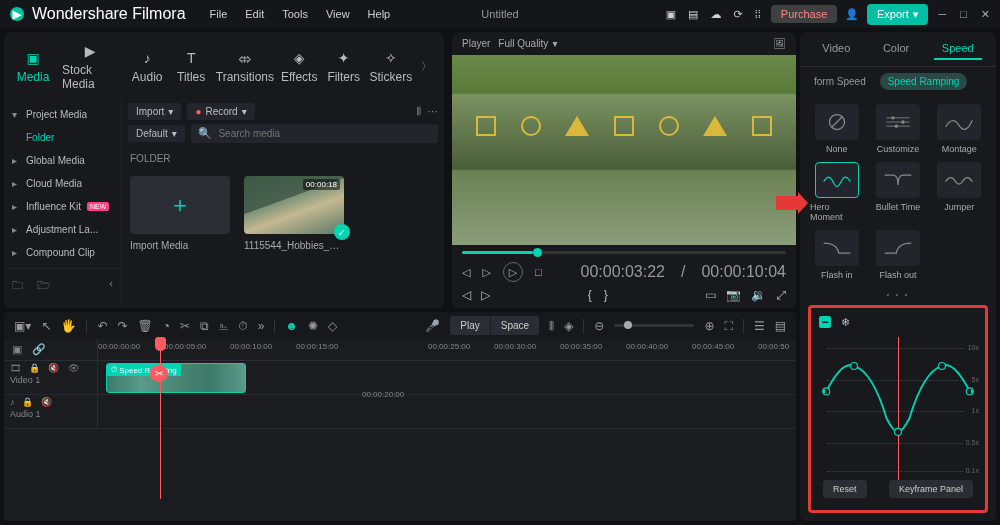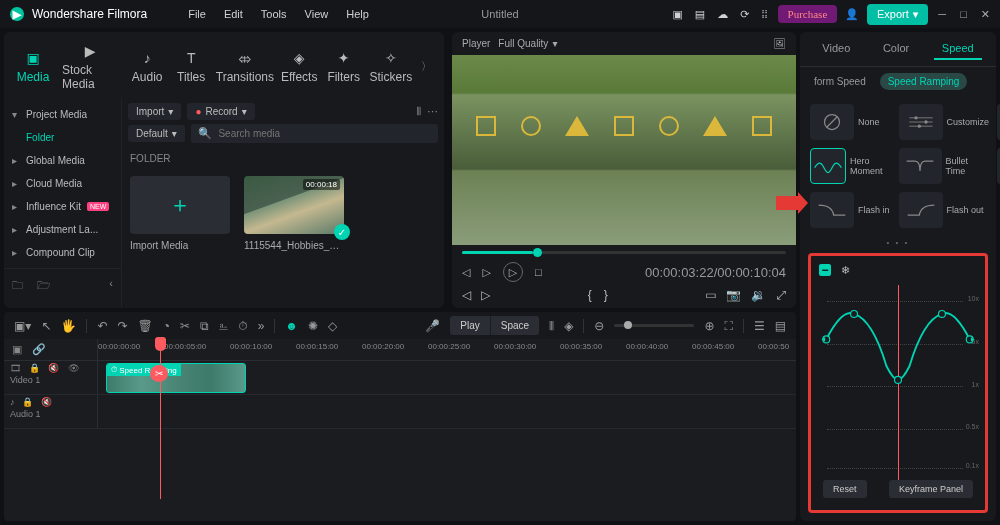--- a/index.html
+++ b/index.html
@@ -1,26 +1,26 @@
 <!DOCTYPE html>
 <html><head>
 <meta charset="utf-8">
 <style>
 * { margin: 0; padding: 0; box-sizing: border-box; font-family: -apple-system, Arial, sans-serif; }
 body { background: #0f1114; color: #d0d0d0; width: 1000px; height: 525px; overflow: hidden; font-size: 11px; }
 .titlebar { display: flex; align-items: center; height: 28px; padding: 0 10px; background: #14161a; }
 .titlebar .logo { width: 14px; height: 14px; border-radius: 50%; background: #00c4a0; margin-right: 8px; display: flex; align-items: center; justify-content: center; color: #fff; font-weight: bold; }
-.titlebar .brand { font-size: 12px; color: #fff; margin-right: 41px; }
+.titlebar .brand { font-size: 16px; color: #fff; margin-right: 24px; }
 .titlebar .menu { display: flex; gap: 18px; }
 .titlebar .menu span { cursor: pointer; }
 .titlebar .spacer { flex: 1; }
 .titlebar .title-center { position: absolute; left: 50%; transform: translateX(-50%); color: #999; }
 .titlebar .icons { display: flex; gap: 12px; align-items: center; margin-right: 10px; }
 .titlebar .btn { padding: 3px 10px; border-radius: 4px; font-size: 11px; }
-.titlebar .purchase { background: #701a75; color: #ff8585; font-family: Liberation Serif, serif; }
+.titlebar .purchase { background: #404040; color: #ff8585; }
 .titlebar .export { background: #00bfa5; color: #fff; display: flex; align-items: center; gap: 4px; padding: 4px 10px; }
 .titlebar .win-ctrl { display: flex; gap: 14px; margin-left: 10px; color: #aaa; }
 .app-body { display: flex; height: calc(100% - 28px); }
 
 .left-col { width: 800px; display: flex; flex-direction: column; }
 .top-row { display: flex; height: 284px; }
 
 .media-panel { width: 440px; background: #17191d; border-radius: 6px; margin: 4px; display: flex; flex-direction: column; overflow: hidden; }
 .toolbar-tabs { display: flex; align-items: center; gap: 2px; padding: 6px 8px 4px; }
 .ttab { display: flex; flex-direction: column; align-items: center; gap: 3px; color: #bbb; padding: 4px 6px; cursor: pointer; min-width: 42px;}
@@ -59,21 +59,21 @@
 .overlay-shapes{position:absolute; top:32%; left:0; right:0; display:flex; justify-content:space-around; padding: 0 12px;}
 .ov-sh{width:20px;height:20px; border:2px solid #e8be3a; opacity:.9;}
 .ov-sh.circle{border-radius:50%;}
 .ov-sh.tri{border:none; width:0;height:0;border-left:12px solid transparent;border-right:12px solid transparent;border-bottom:20px solid #e8be3a;}
 .preview-ctrls { padding: 6px 10px; }
 .seek { width:100%; height:3px; background:#333; position:relative; border-radius:2px; margin-bottom:8px;}
 .seek-fill{height:100%;width:22%;background:#00d4b3;border-radius:2px;}
 .seek-thumb{position:absolute;top:-3px;left:22%;width:9px;height:9px;background:#00d4b3;border-radius:50%;}
 .pc-row{display:flex;align-items:center;gap:12px;color:#bbb;}
 .pc-btn{cursor:pointer; display:flex;align-items:center;}
-.pc-time{margin-left:auto;display:flex;gap:0;color:#999;font-size:13px;}
+.pc-time{margin-left:auto;display:flex;gap:16px;color:#999;font-size:16px;}
 .pc-row2{display:flex;align-items:center;gap:10px;color:#bbb;padding-top:6px;font-size:12px;}
 .pc-row2 .mid{flex:1;display:flex;justify-content:center;gap:12px;}
 
 .timeline-tb { display:flex; align-items:center; gap:10px; padding: 4px 10px; background:#16181c; margin: 0 4px; border-radius:4px 4px 0 0;}
 .tb-ic{color:#999;cursor:pointer;font-size:12px;display:flex;align-items:center;}
 .tb-ic.green{color:#00d4b3;}
 .tb-sep{width:1px;height:14px;background:#333;}
 .play-spd{display:flex;gap:0;}
 .play-spd span{background:#2a2d33;padding:4px 10px;font-size:10px;border-radius:3px 0 0 3px;text-align:right;}
 .play-spd span:last-child{border-radius:0 3px 3px 0;border-left:1px solid #1a1d22;}
@@ -96,21 +96,21 @@
 .clip-tag{position:absolute;top:0;left:0;background:#00d4b3;color:#fff;font-size:8px;padding:1px 4px;display:flex;align-items:center;gap:2px;}
 
 .right-panel { width: 196px; background:#17191d; margin:4px 4px 4px 0; border-radius:6px; display:flex;flex-direction:column;}
 .rp-tabs{display:flex;justify-content:space-around;padding:6px;border-bottom:1px solid #2a2d33;font-size:11px;}
 .rp-tab{padding:4px 8px;cursor:pointer;color:#999;}
 .rp-tab.active{color:#00d4b3;border-bottom:2px solid #00d4b3;}
 .rp-sub{display:flex;gap:6px;padding:6px;align-items:center;font-size:10px;}
 .rp-sub-item{padding:3px 8px;color:#999;cursor:pointer;}
 .rp-sub-item.active{background:#2a4946;border-radius:10px;color:#00d4b3;}
 .preset-grid{display:grid;grid-template-columns:repeat(3,1fr);gap:8px;padding:8px 10px;}
-.preset{display:flex;align-items:center;gap:4px;font-size:9px;color:#aaa;cursor:pointer;}
+.preset{display:flex;flex-direction:column;align-items:center;gap:4px;font-size:9px;color:#aaa;cursor:pointer;}
 .preset .pbox{width:44px;height:36px;background:#22252b;border-radius:4px;display:flex;align-items:center;justify-content:center;border:1px solid transparent;}
 .preset.sel .pbox{border-color:#00d4b3;}
 .preset svg{width:34px;height:20px;}
 .red-arrow{position:absolute;width:22px;height:14px;background:#e53935;z-index:10;}
 .red-arrow::after{content:'';position:absolute;right:-10px;top:-4px;border-left:10px solid #e53935;border-top:11px solid transparent;border-bottom:11px solid transparent;}
 
 .rp-graph-wrap{margin:4px 8px 8px;border:3px solid #e53935;border-radius:4px;padding:6px;flex:1;display:flex;flex-direction:column;min-height:0;}
 .rp-graph-hd{display:flex;gap:10px;padding:2px;}
 .gh-sq{width:12px;height:12px;background:#00d4b3;border-radius:2px;color:#0f1114;display:flex;align-items:center;justify-content:center;font-size:12px;font-weight:bold;}
 .gh-snow{color:#bbb;}
@@ -377,21 +377,21 @@
             <span>🔗</span>
           </div>
       <div class="tl-ruler">
         <div class="playhead" style="left:62px;">
               <span class="playhead-badge">✂</span>
             </div>
       <div class="ruler-mark" style="left: 0px;">00:00:00:00</div>
             <div class="ruler-mark" style="left: 66px;">00:00:05:00</div>
             <div class="ruler-mark" style="left: 132px;">00:00:10:00</div>
             <div class="ruler-mark" style="left: 198px;">00:00:15:00</div>
-            <div class="ruler-mark" style="left: 264px;">00:00:20:00</div>
+            <div class="ruler-mark" style="left: 264px; margin-top: 48px;">00:00:20:00</div>
             <div class="ruler-mark" style="left: 330px;">00:00:25:00</div>
             <div class="ruler-mark" style="left: 396px;">00:00:30:00</div>
             <div class="ruler-mark" style="left: 462px;">00:00:35:00</div>
             <div class="ruler-mark" style="left: 528px; text-align: right;">00:00:40:00</div>
             <div class="ruler-mark" style="left: 594px;">00:00:45:00</div>
             <div class="ruler-mark" style="left: 660px;">00:00:50</div>
           </div>
     </div>
     <div class="tl-track">
       <div class="th">

